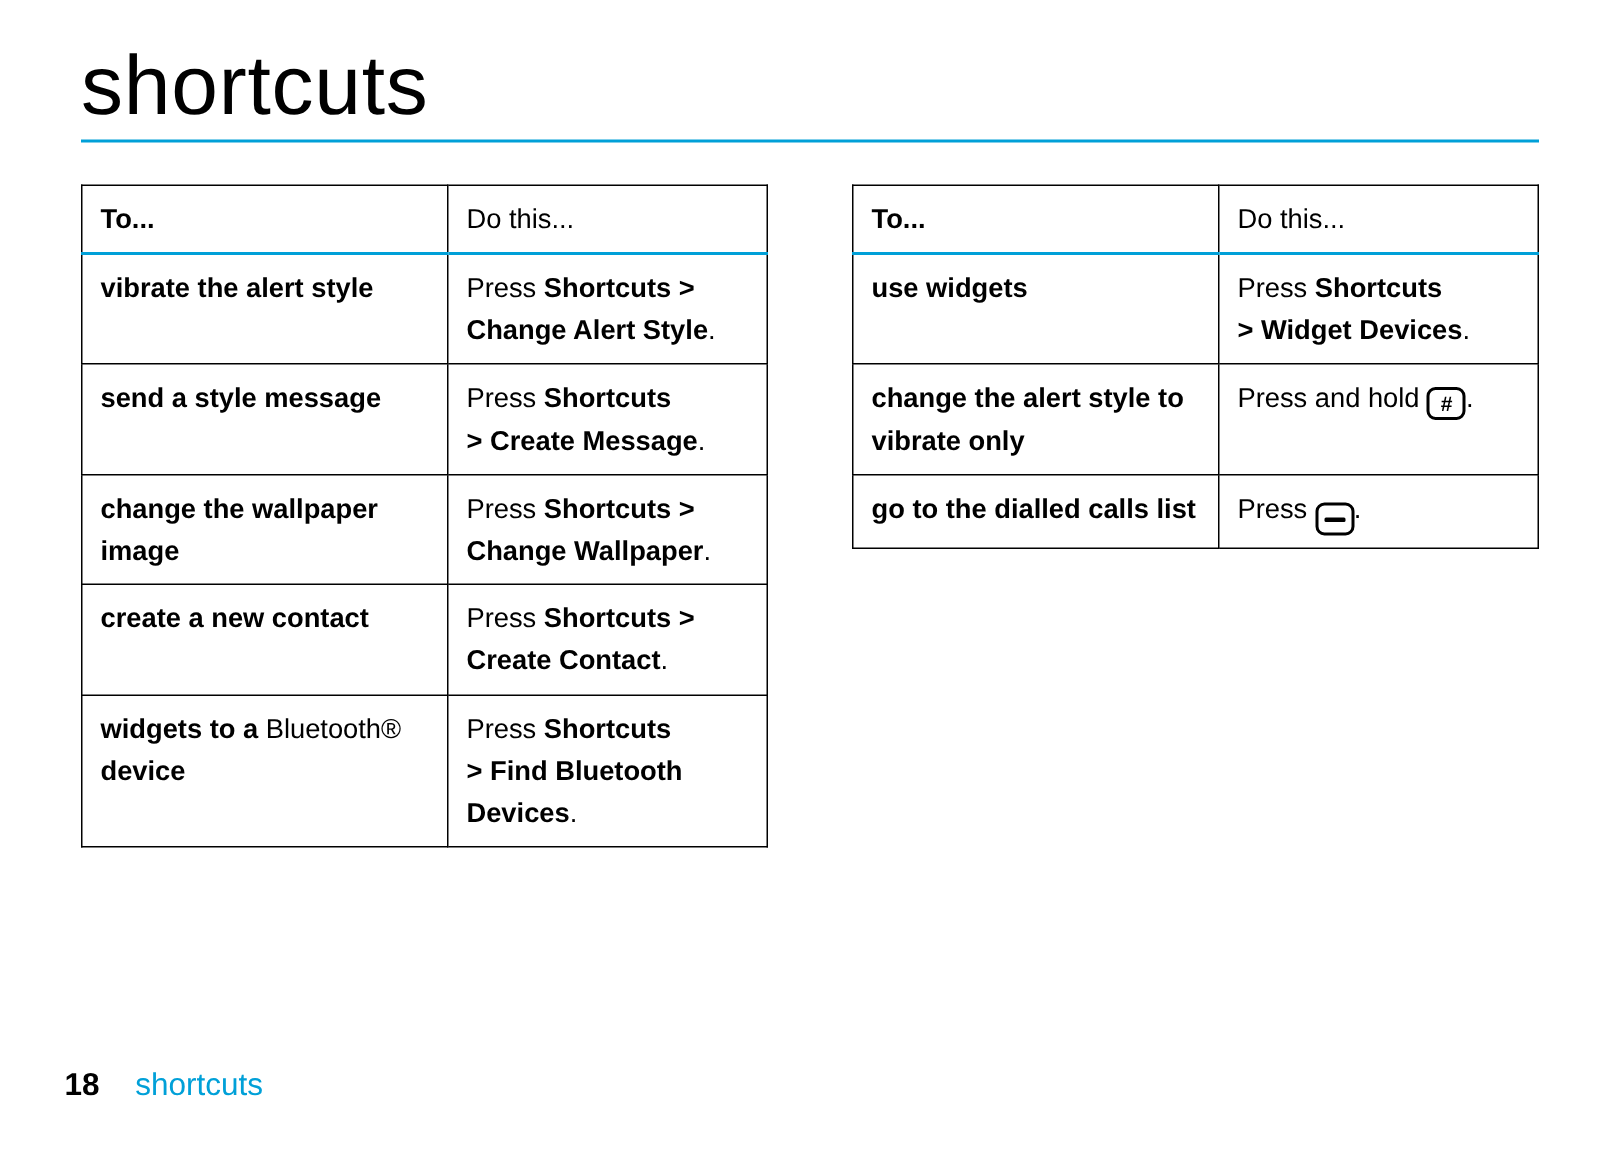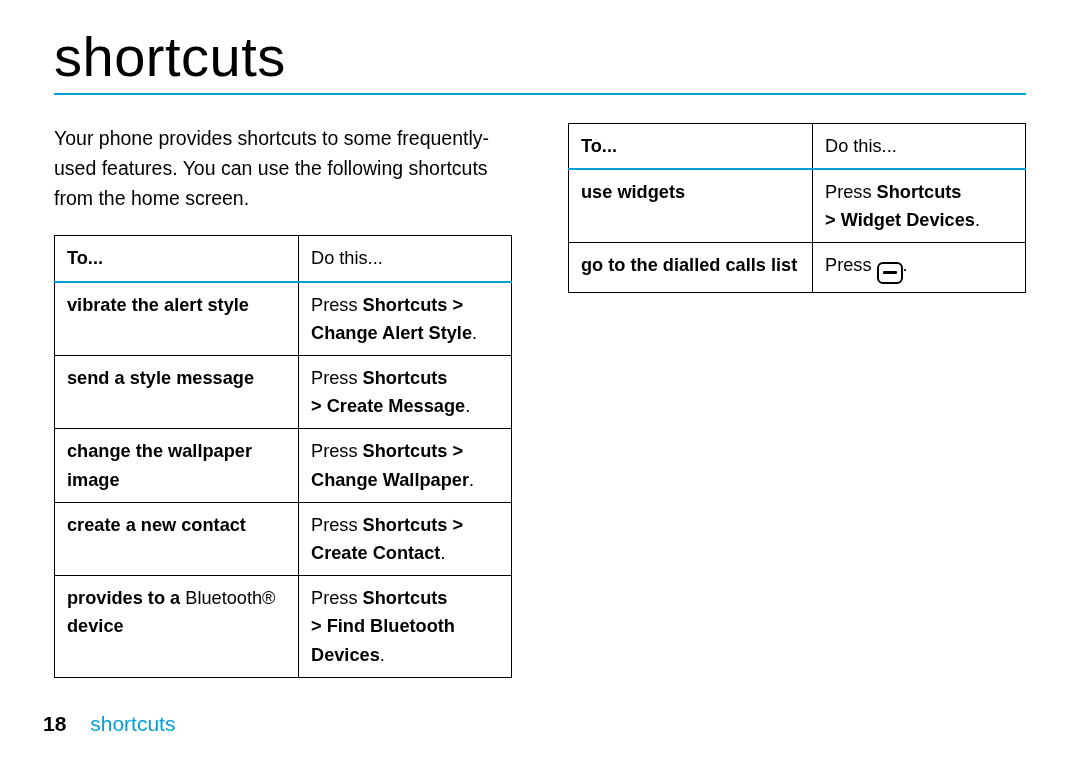--- a/index.html
+++ b/index.html
@@ -107,21 +107,20 @@
 <body>
 
 <div class="page">
 
   <h1 class="page-title">shortcuts</h1>
   <hr class="title-rule">
 
   <div class="columns">
 
     <div class="col">
-      <p class="intro">Your phone provides shortcuts to some frequently-used features. You can use the following shortcuts from the home screen.</p>
 
       <table class="shortcuts">
         <thead>
           <tr>
             <th class="left">To...</th>
             <th>Do this...</th>
           </tr>
         </thead>
         <tbody>
           <tr>
@@ -143,21 +142,21 @@
             </td>
           </tr>
           <tr>
             <td class="left">create a new contact</td>
             <td>
               <span>Press </span><span class="menu">Shortcuts &gt; Create Contact</span><span>.</span>
             </td>
           </tr>
           <tr>
             <td class="left">
-              <span>provides to a</span><span class="normal"> Bluetooth® </span><span>device</span>
+              <span>widgets to a</span><span class="normal"> Bluetooth® </span><span>device</span>
             </td>
             <td>
               <span>Press </span><span class="menu">Shortcuts</span><br><span class="menu"> &gt; </span><span class="menu">Find Bluetooth Devices</span><span>.</span>
             </td>
           </tr>
         </tbody>
       </table>
     </div>
 
     <div class="col">
@@ -166,20 +165,26 @@
           <tr>
             <th class="left">To...</th>
             <th>Do this...</th>
           </tr>
         </thead>
         <tbody>
           <tr>
             <td class="left">use widgets</td>
             <td>
               <span>Press </span><span class="menu">Shortcuts</span><br><span class="menu"> &gt; </span><span class="menu">Widget Devices</span><span>.</span>
+            </td>
+          </tr>
+          <tr>
+            <td class="left">change the alert style to vibrate only</td>
+            <td>
+              <span>Press and hold </span><span class="keyicon">#</span><span>.</span>
             </td>
           </tr>
           <tr>
             <td class="left">go to the dialled calls list</td>
             <td>
               <span>Press </span><span class="keyicon dash"></span><span>.</span>
             </td>
           </tr>
         </tbody>
       </table>

